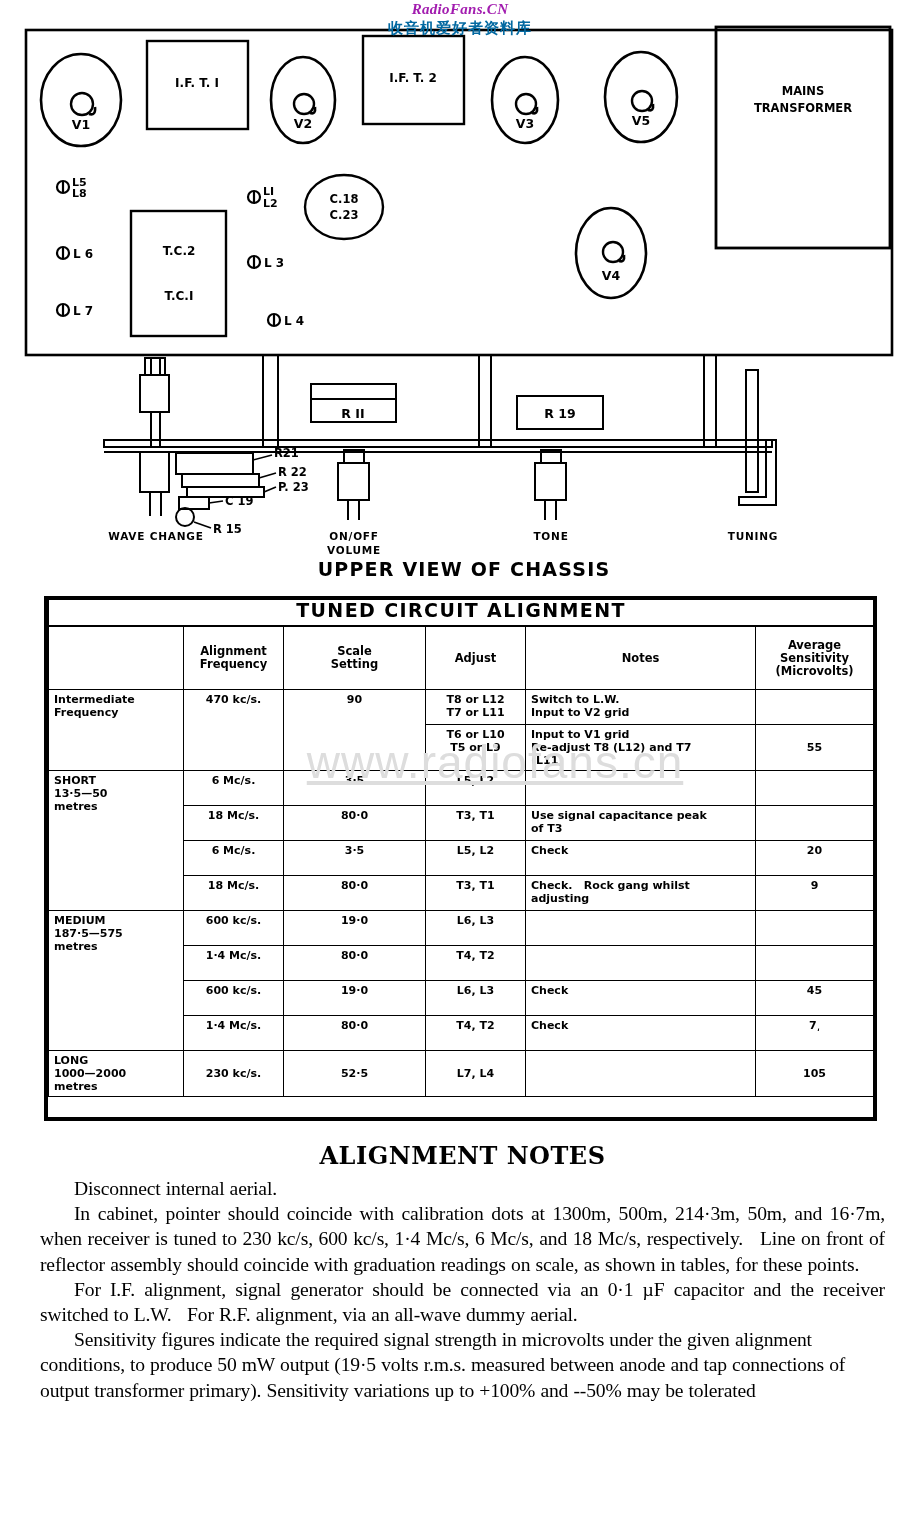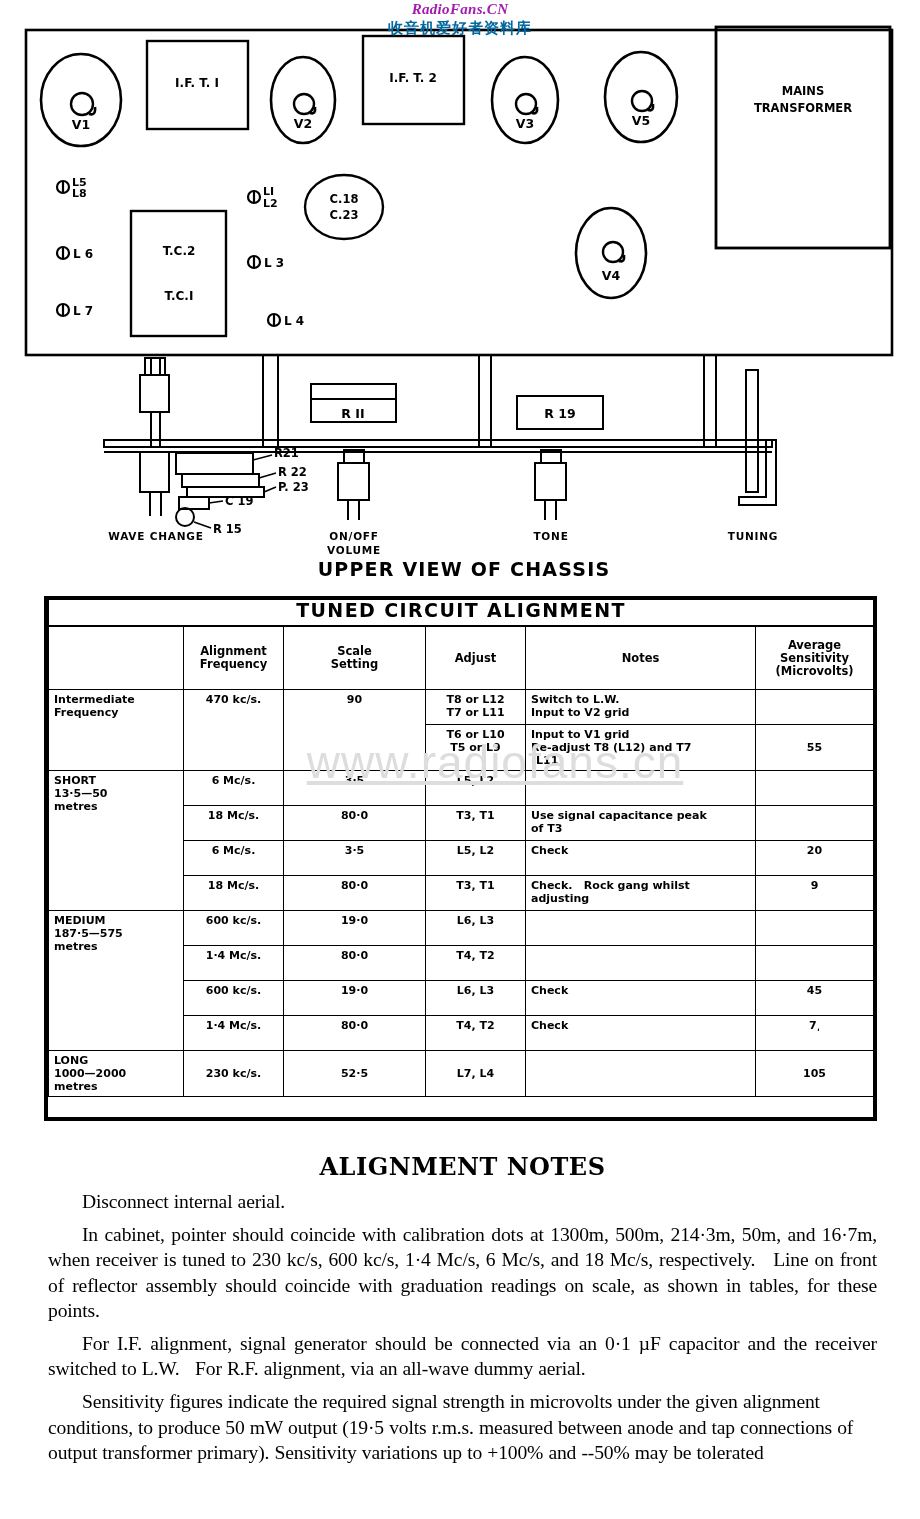--- a/index.html
+++ b/index.html
@@ -175,24 +175,24 @@
     top: 1140px;
     width: 845px;
     z-index: 20;
   }
   .notes-title {
     text-align: center;
     font-family: "DejaVu Serif", serif;
     font-weight: bold;
     font-size: 24px;
     letter-spacing: 0.5px;
-    margin: 12px 0 6px 0;
+    margin: 1px 0 6px 0;
   }
   .notes-body p {
-    margin: 8px;
+    margin: 0;
     font-family: "Liberation Serif", serif;
     font-size: 19.6px;
     line-height: 25.2px;
     text-indent: 34px;
     text-align: justify;
     text-align-last: left;
     letter-spacing: -0.15px;
     word-spacing: 0.4px;
   }
   .notes-body p.nojust {

